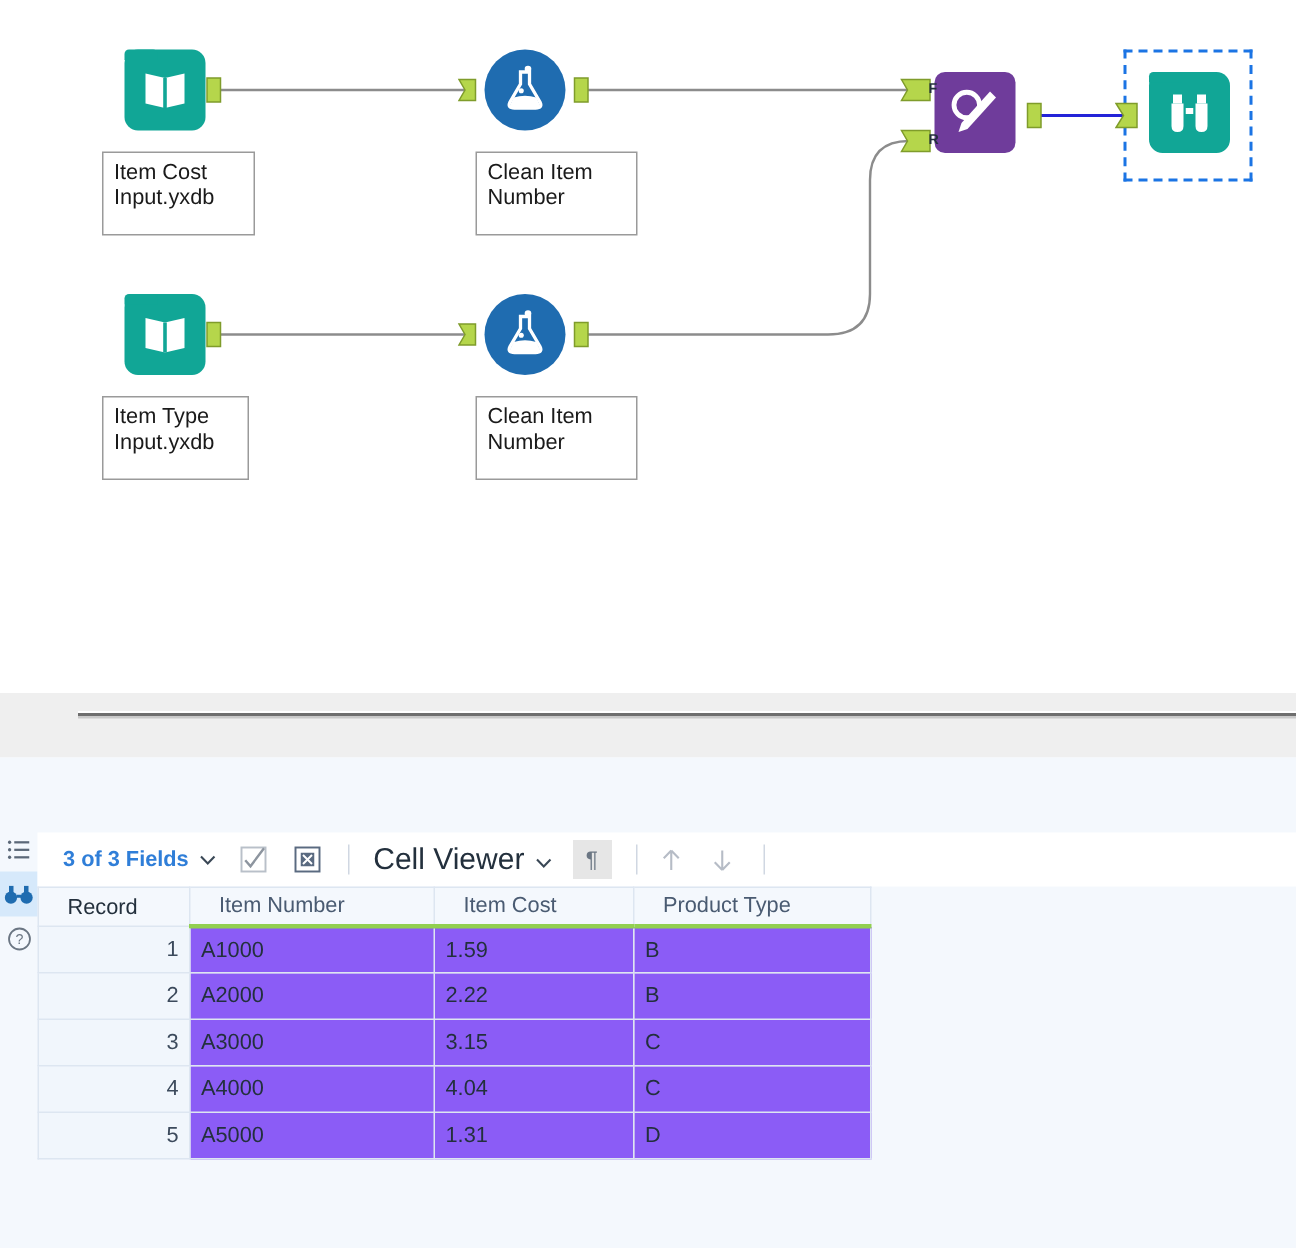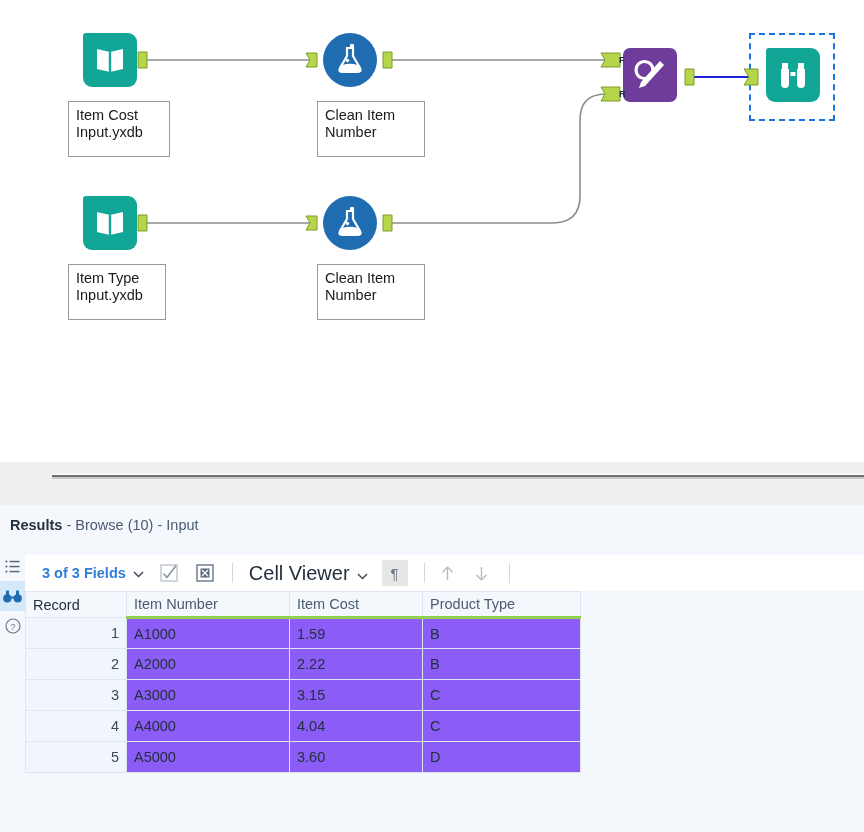--- a/index.html
+++ b/index.html
@@ -252,21 +252,21 @@
     background: transparent;
   }
   table.rt th {
     font-weight: normal;
     text-align: left;
     color: #4a5b72;
     background: #f4f8fd;
     border: 1px solid #dde6f1;
     border-bottom: 3px solid #92d050;
     height: 26px;
-    padding: 0 7px;
+    padding: 0 19px;
     box-sizing: border-box;
     vertical-align: middle;
   }
   table.rt th.rec-h {
     text-align: left;
     border-bottom: 1px solid #dde6f1;
     color: #23303d;
   }
   table.rt td {
     background: #8b5cf6;
@@ -439,23 +439,20 @@
   </div>
 
 </div>
 
 <div id="splitter-band">
   <div id="splitter-grip"></div>
 </div>
 
 <div id="results-pane">
 
-  <div id="results-title">
-    <span class="strong">Results</span><span> - Browse (10) - Input</span>
-  </div>
 
   <div id="left-rail">
     <div class="rail-btn">
       <svg width="15" height="13" viewBox="0 0 15 13">
         <circle cx="1.4" cy="1.5" r="1.1" fill="#5b6878"></circle>
         <circle cx="1.4" cy="6.5" r="1.1" fill="#5b6878"></circle>
         <circle cx="1.4" cy="11.5" r="1.1" fill="#5b6878"></circle>
         <rect x="4.5" y="0.8" width="10" height="1.5" fill="#5b6878"></rect>
         <rect x="4.5" y="5.8" width="10" height="1.5" fill="#5b6878"></rect>
         <rect x="4.5" y="10.8" width="10" height="1.5" fill="#5b6878"></rect>
@@ -571,20 +568,20 @@
         </tr>
         <tr>
           <td class="rec">4</td>
           <td>A4000</td>
           <td>4.04</td>
           <td>C</td>
         </tr>
         <tr>
           <td class="rec">5</td>
           <td>A5000</td>
-          <td>3.60</td>
+          <td>1.31</td>
           <td>D</td>
         </tr>
       </tbody>
     </table>
   </div>
 
 </div>
 
 </body></html>

